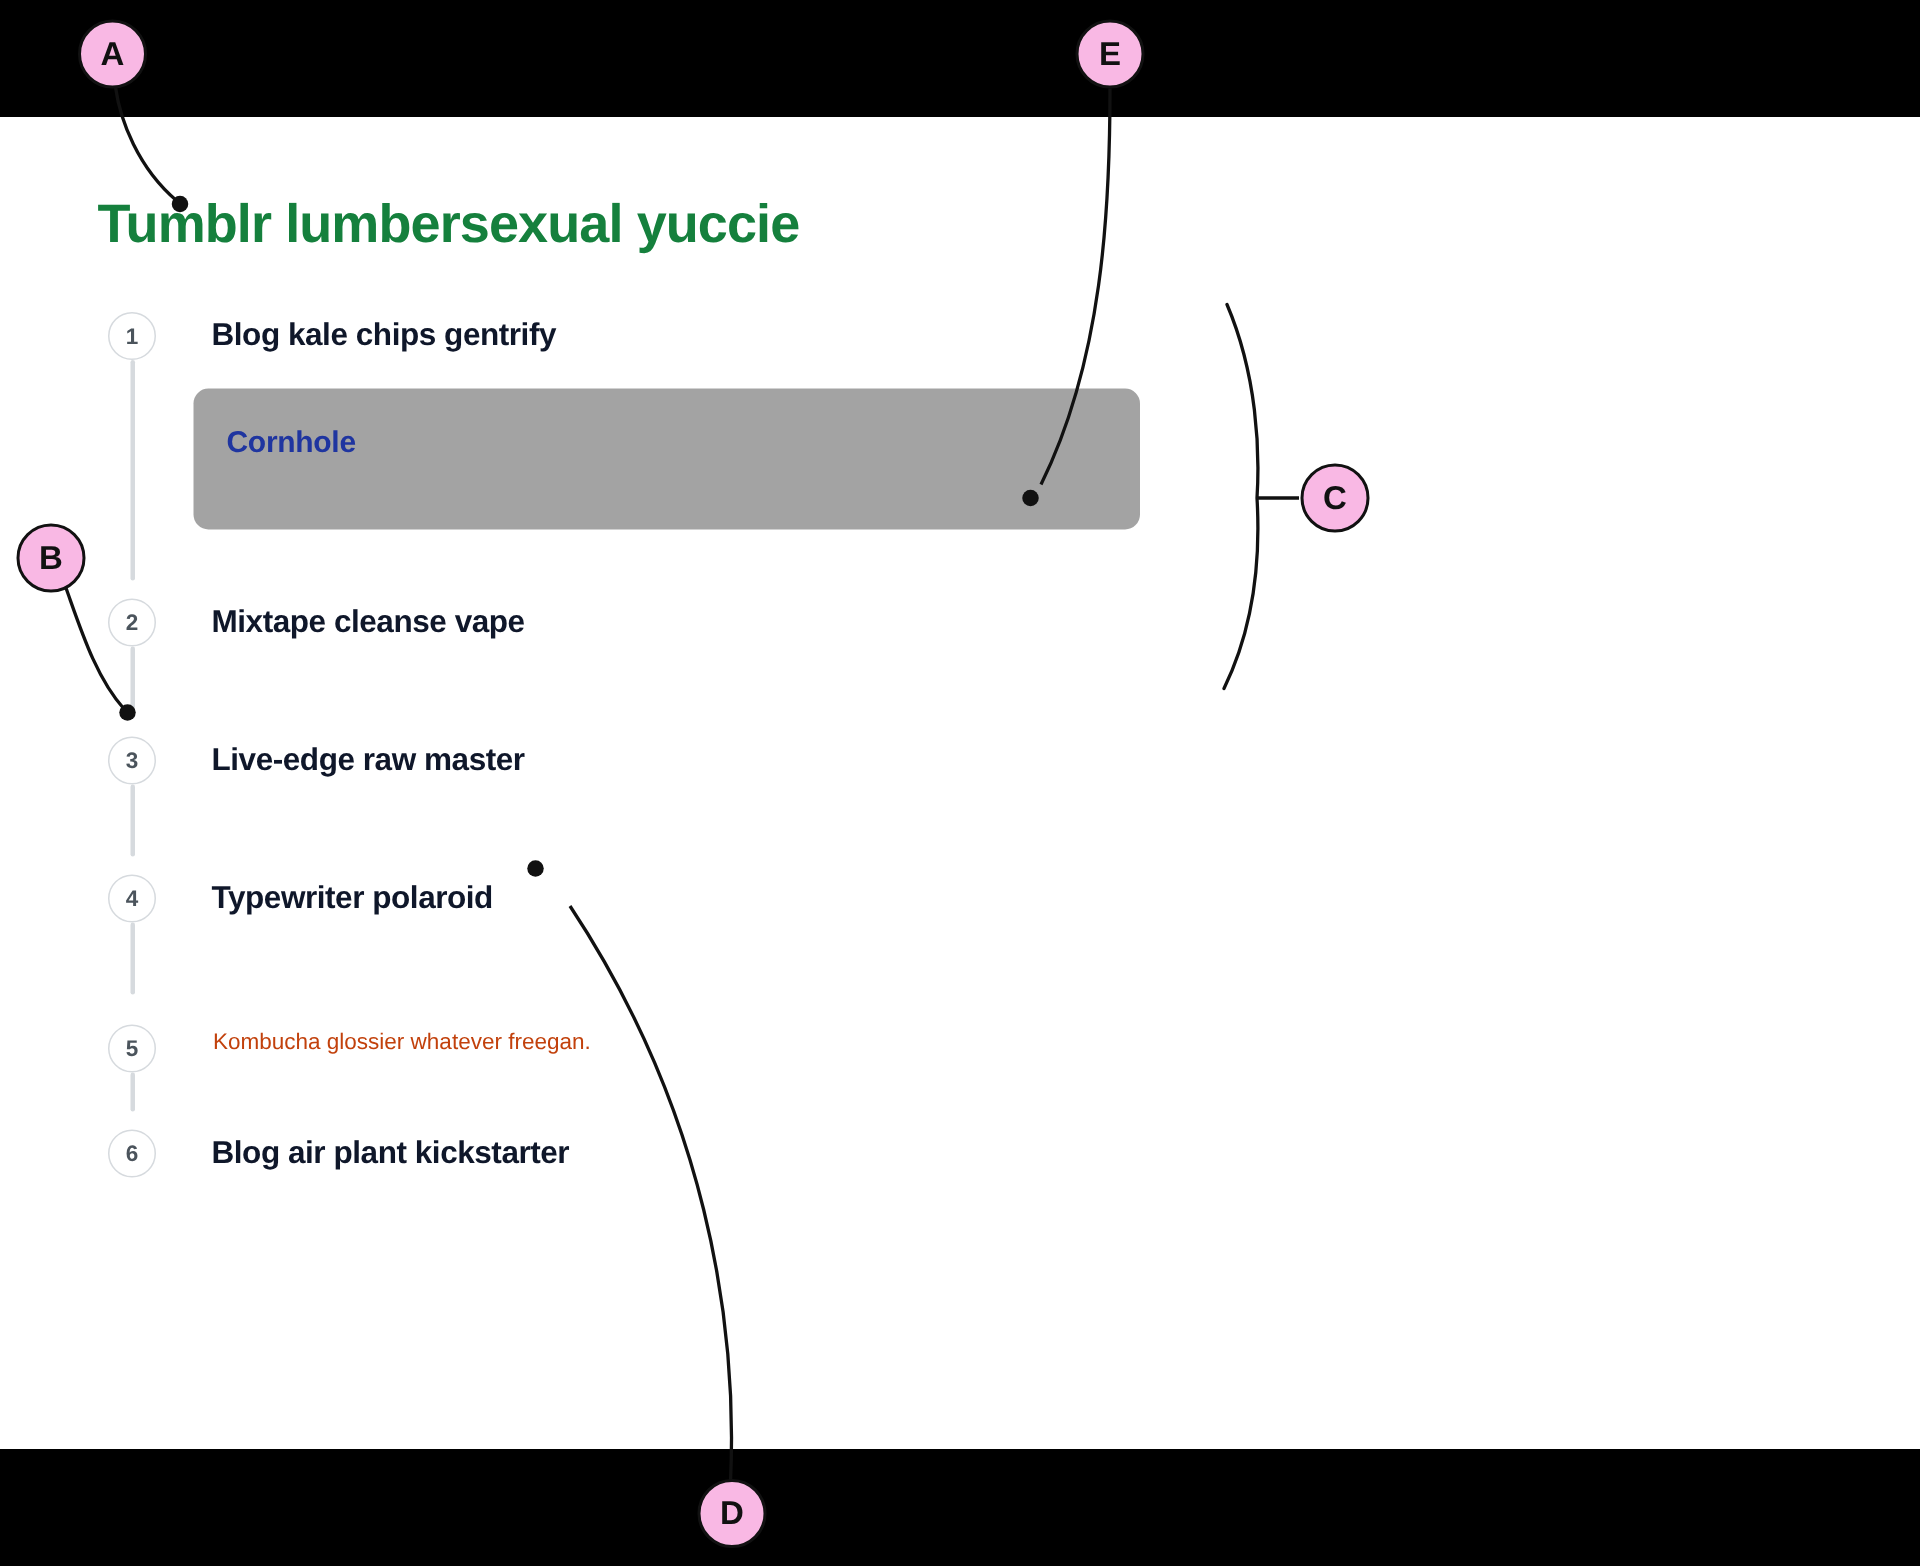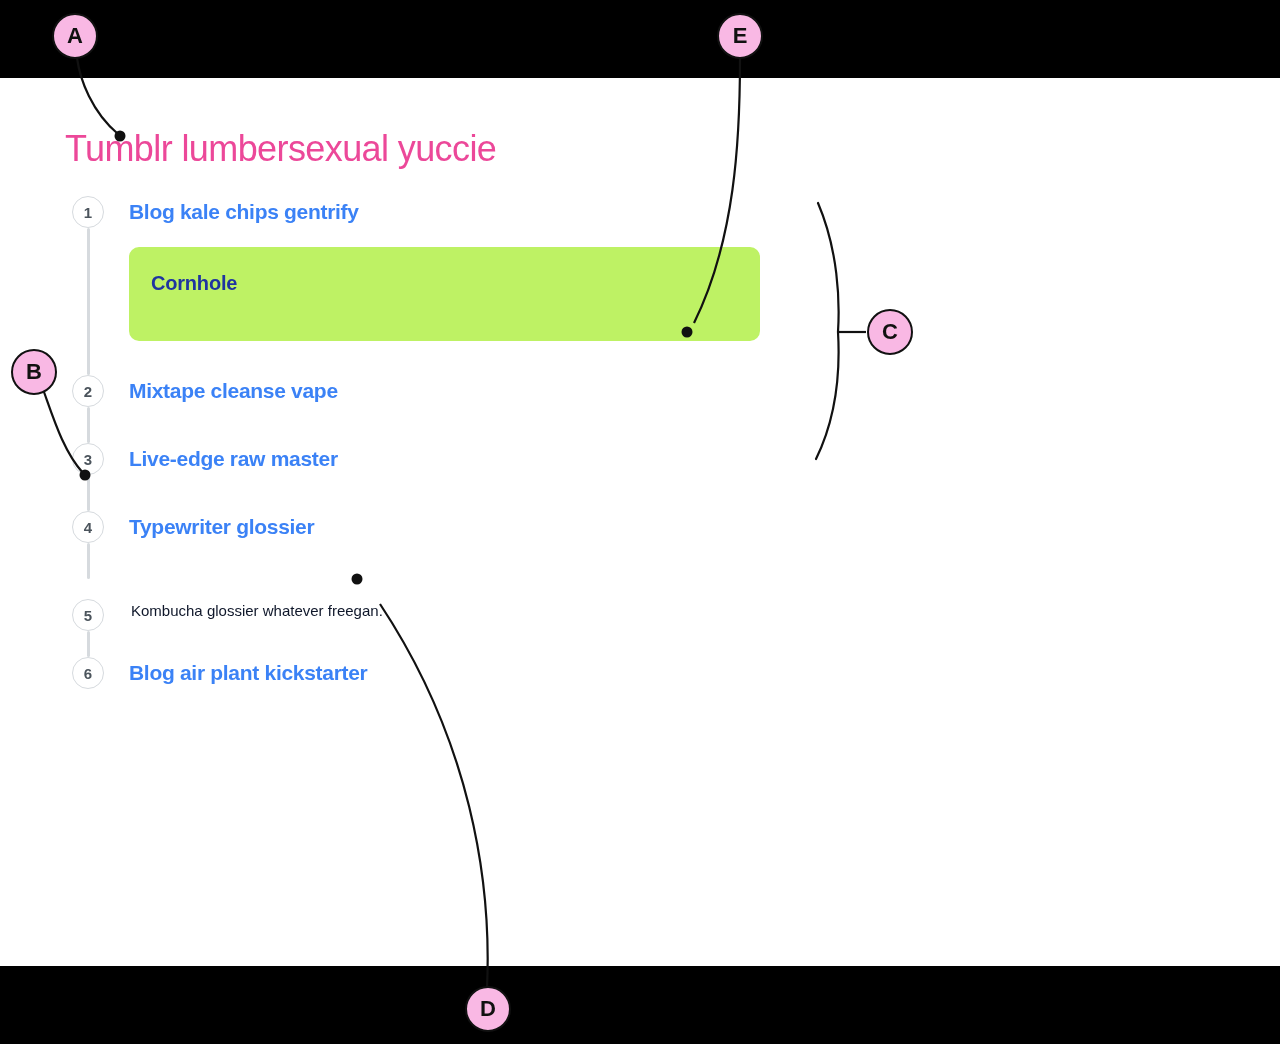--- a/index.html
+++ b/index.html
@@ -33,22 +33,22 @@
     top: 78px;
     width: 1280px;
     height: 888px;
     z-index: 2;
   }
   .page-title {
     position: absolute;
     left: 65px;
     top: 50px;
     font-size: 36px;
-    font-weight: normal;
-    color: #ec4899;
+    font-weight: bold;
+    color: #15803d;
     letter-spacing: -0.6px;
     white-space: nowrap;
   }
 
   
   .timeline {
     position: absolute;
     left: 72px;
     top: 118px;
     width: 1100px;
@@ -82,39 +82,39 @@
     bottom: 0;
     width: 3.5px;
     background: #d6dade;
     border-radius: 2px;
     z-index: 1;
   }
   .tl-item:last-child .tl-line { display: none; }
   .tl-heading {
     font-size: 21px;
     font-weight: bold;
-    color: #3b82f6;
+    color: #0f172a;
     letter-spacing: -0.3px;
     line-height: 32px;
-    margin: 0;
+    margin: 12px;
   }
   .tl-note {
     font-size: 15px;
-    color: #0f172a;
+    color: #c2410c;
     line-height: 24px;
-    margin: 20px 0 0 2px;
+    margin: 20px 0 0 13px;
   }
   .tl-body { padding-bottom: 34px; }
   .tl-body-tight { padding-bottom: 36px; }
 
   
   .info-card {
     margin-top: 19px;
     margin-right: 412px;
-    background: #bef264;
+    background: #a3a3a3;
     border-radius: 10px;
     padding: 25px 30px 28px 22px;
   }
   .info-card-title {
     font-size: 20px;
     font-weight: bold;
     color: #1f35a0;
     margin: 0 0 18px 0;
     letter-spacing: -0.2px;
   }
@@ -195,21 +195,21 @@
           <p class="tl-heading">Live-edge raw master</p>
         </div>
       </div>
 
       <div class="tl-item">
         <div class="tl-marker">
           <span>4</span>
         </div>
         <div class="tl-line"></div>
         <div class="tl-body tl-body-tight">
-          <p class="tl-heading">Typewriter glossier</p>
+          <p class="tl-heading">Typewriter polaroid</p>
         </div>
       </div>
 
       <div class="tl-item">
         <div class="tl-marker">
           <span>5</span>
         </div>
         <div class="tl-line"></div>
         <div class="tl-body">
           <p class="tl-note">Kombucha glossier whatever freegan.</p>

